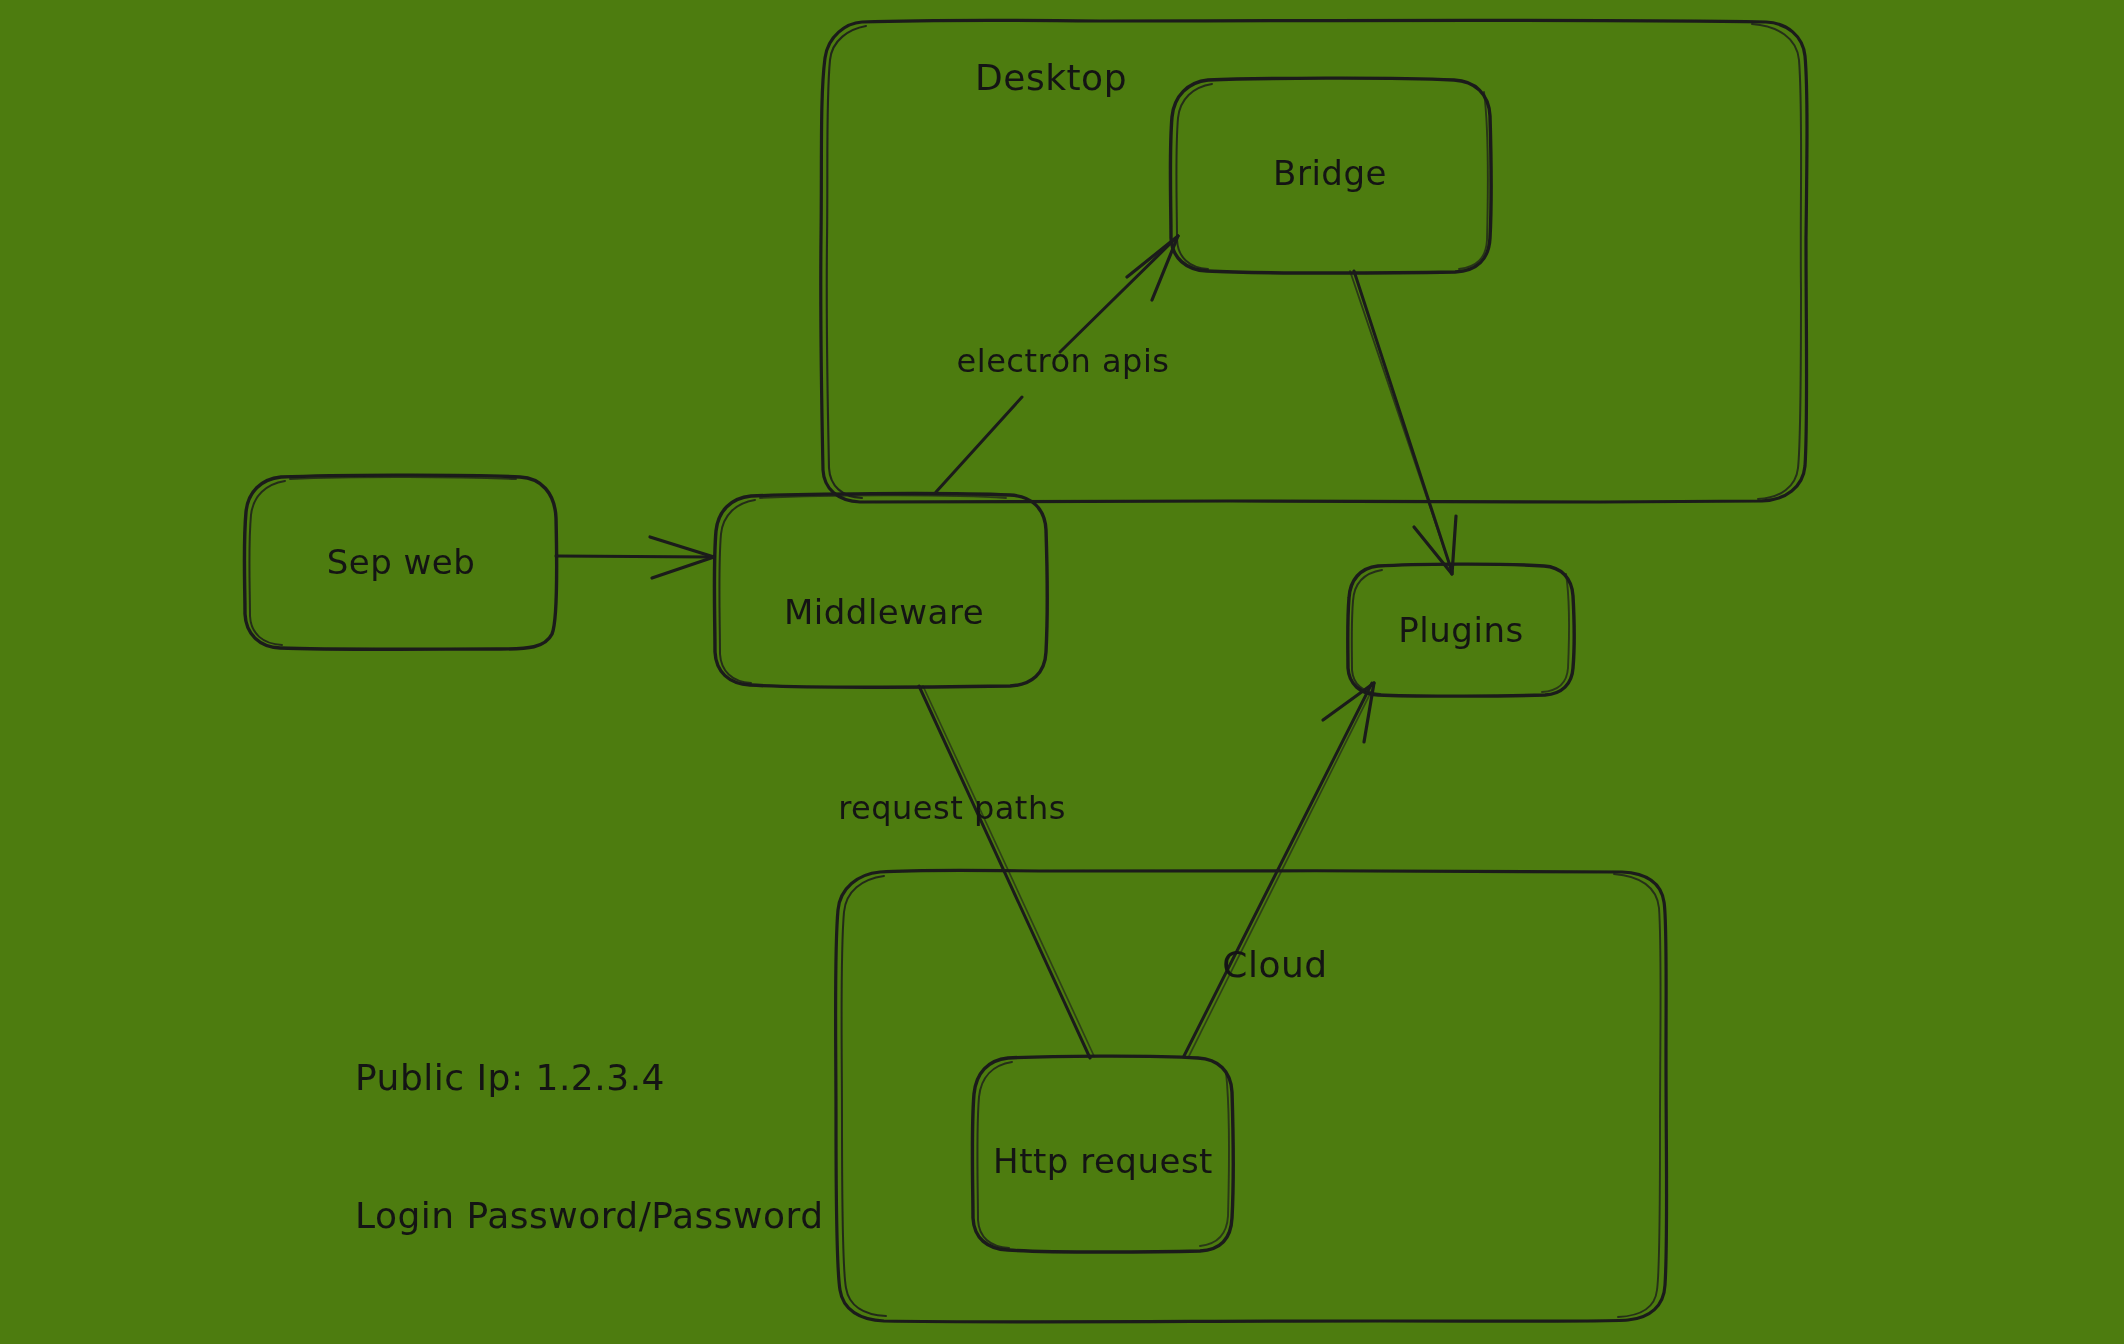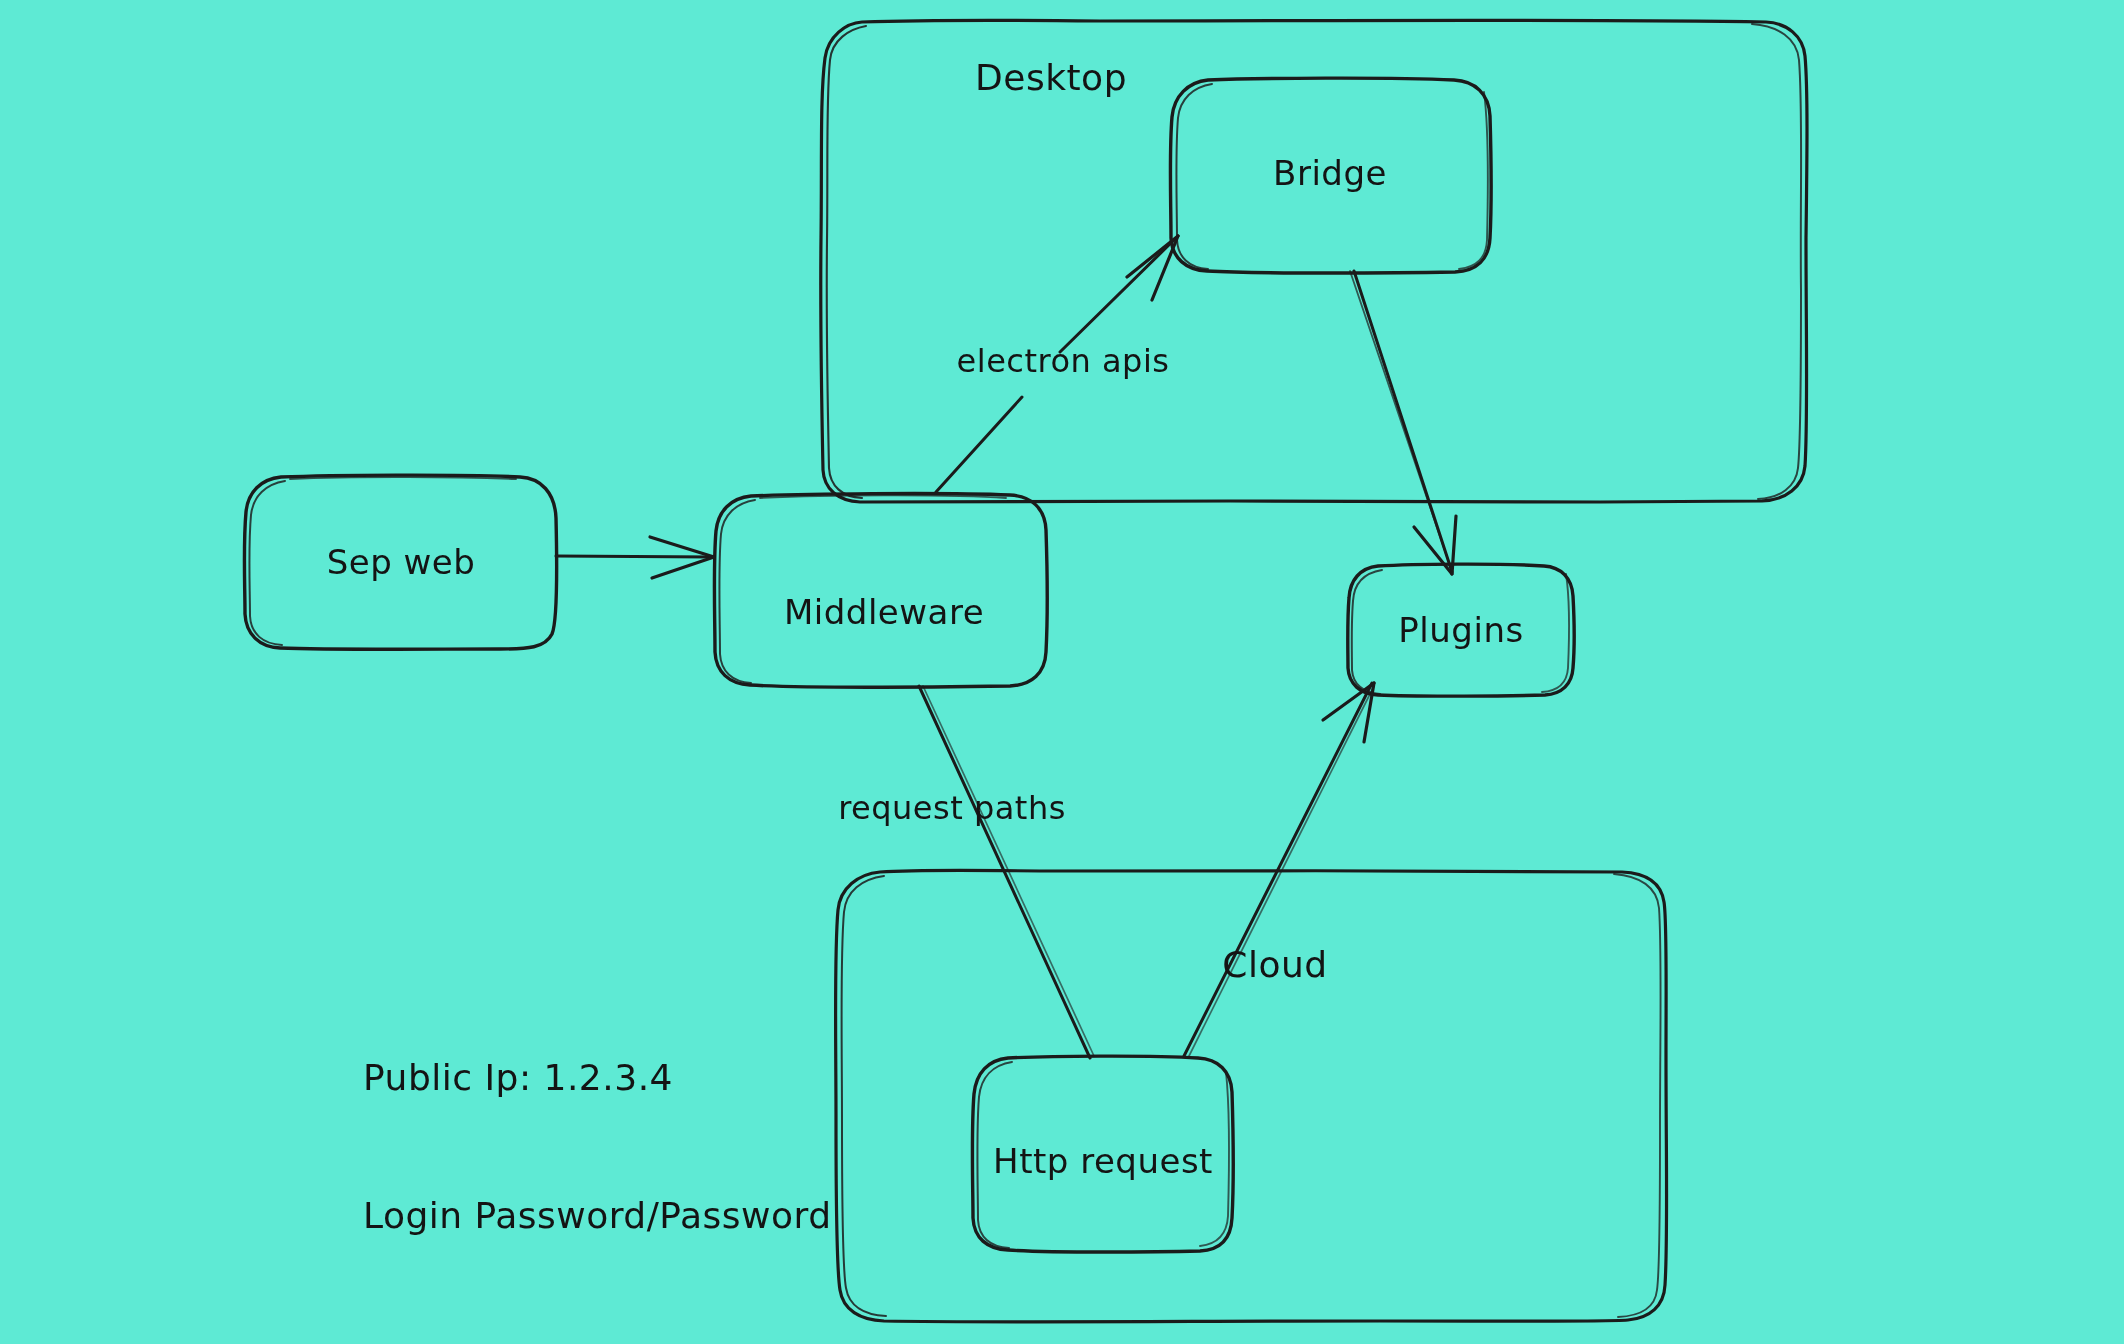--- a/index.html
+++ b/index.html
@@ -11,21 +11,21 @@
   body {
     width: 2124px;
     height: 1344px;
     overflow: hidden;
     font-family: "DejaVu Sans", sans-serif;
   }
   #canvas {
     position: relative;
     width: 2124px;
     height: 1344px;
-    background: #5eead4;
+    background: #4d7c0f;
   }
   #canvas svg {
     position: absolute;
     top: 0;
     left: 0;
     width: 2124px;
     height: 1344px;
   }
   .stroke {
     fill: none;
@@ -56,21 +56,21 @@
     transform: translate(-50%, -50%);
   }
   .edge-label {
     font-size: 32px;
     transform: translate(-50%, -50%);
   }
   .note-block {
     font-size: 36px;
     line-height: 1.28;
   }
-  .note-line { display: block; margin-left: 8px; }
+  .note-line { display: block; }
 </style>
 </head>
 <body>
 
 <div id="canvas">
 
   <svg viewBox="0 0 2124 1344" xmlns="http://www.w3.org/2000/svg" aria-hidden="true">
 
     <g>
       <path class="stroke container-stroke" d="M 862 22

